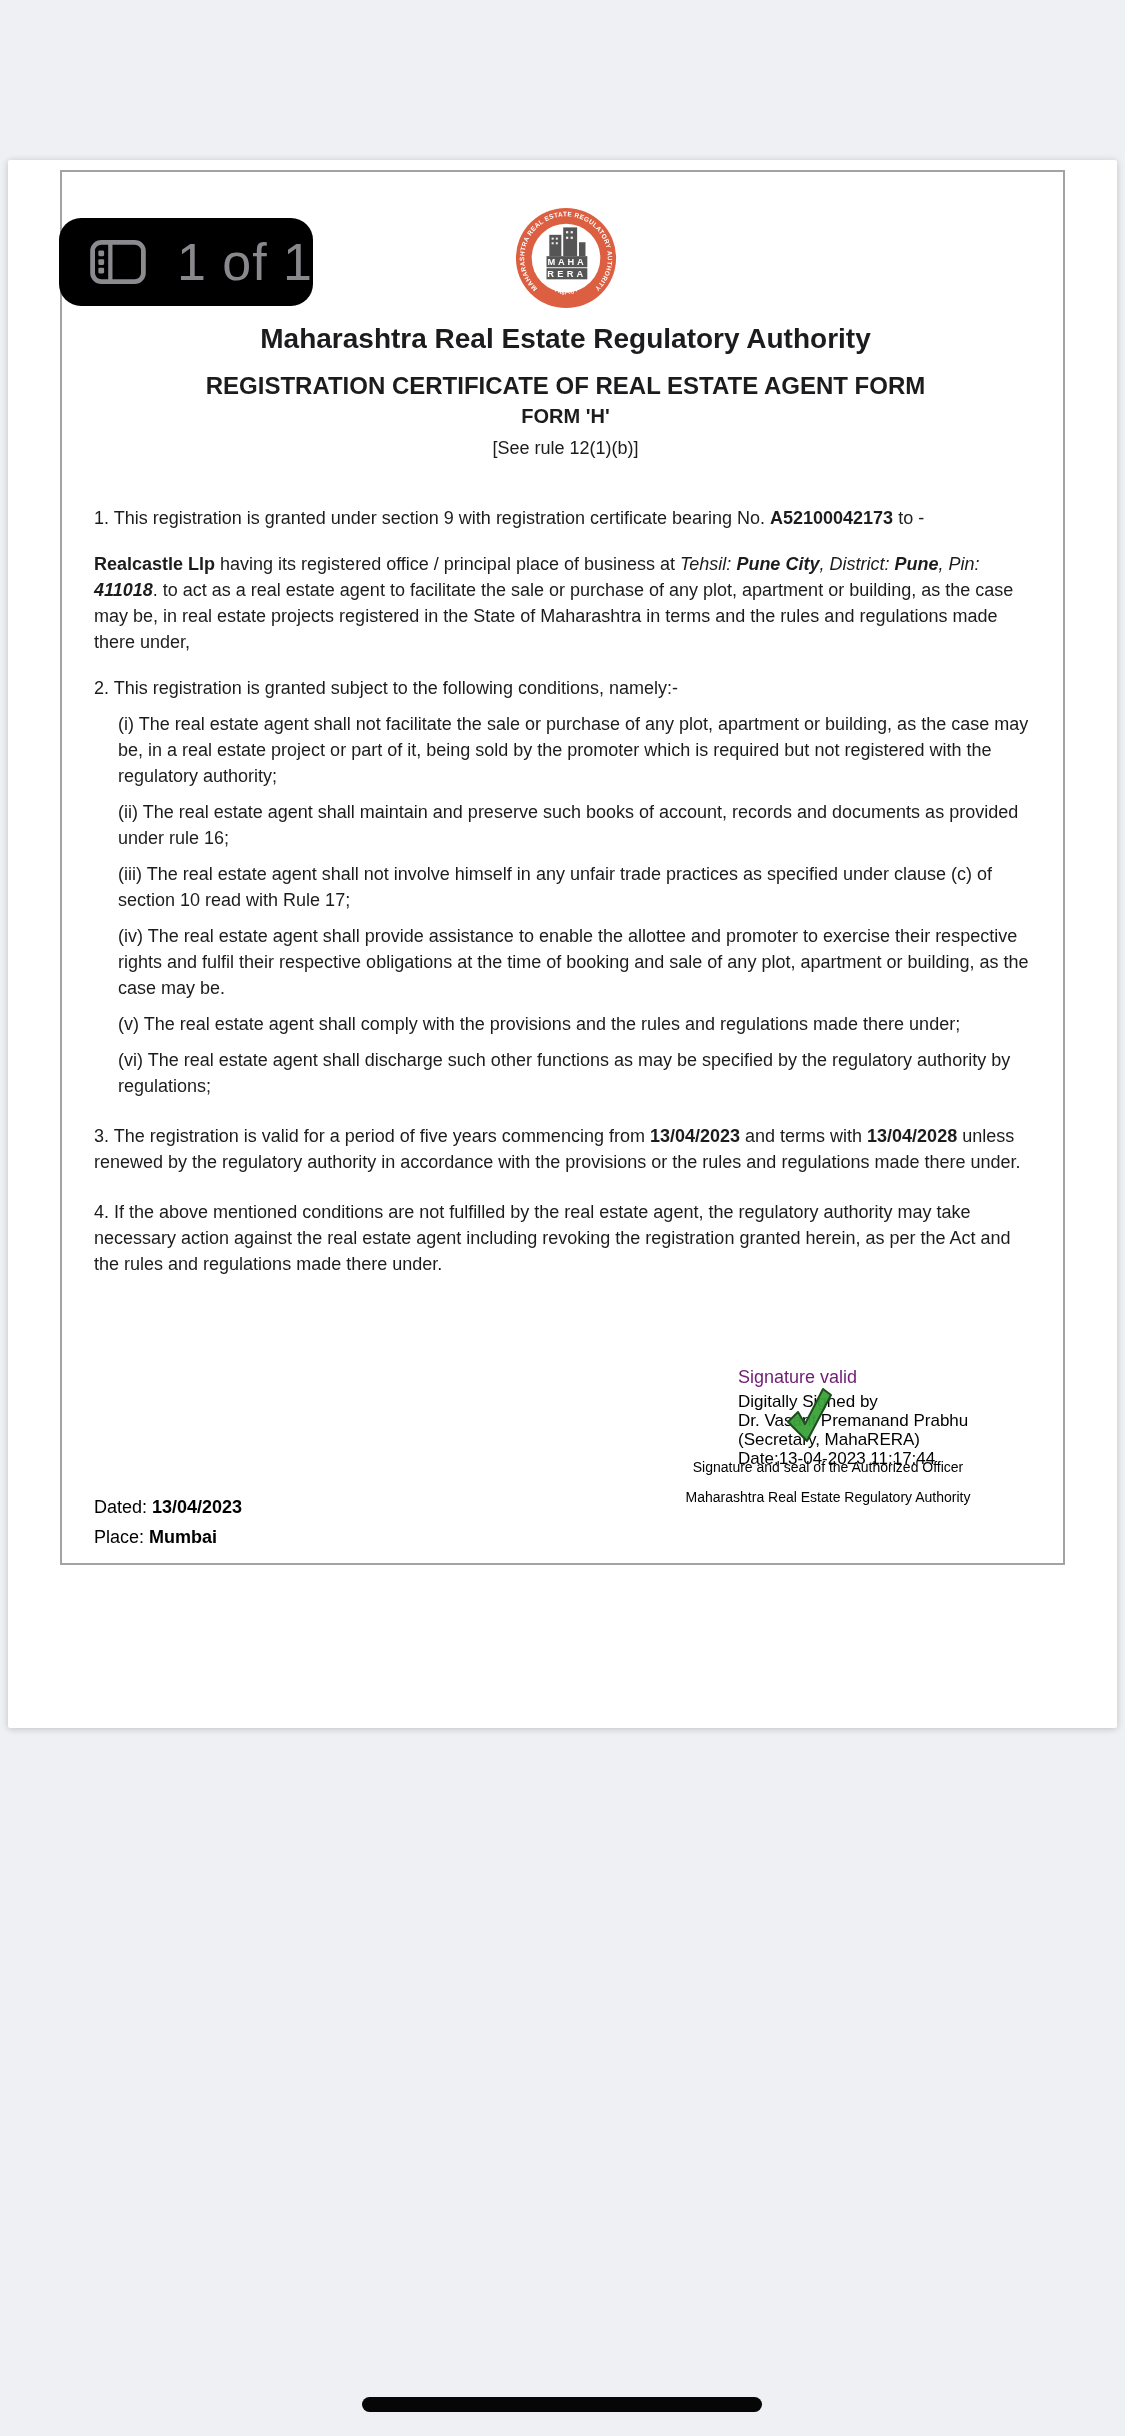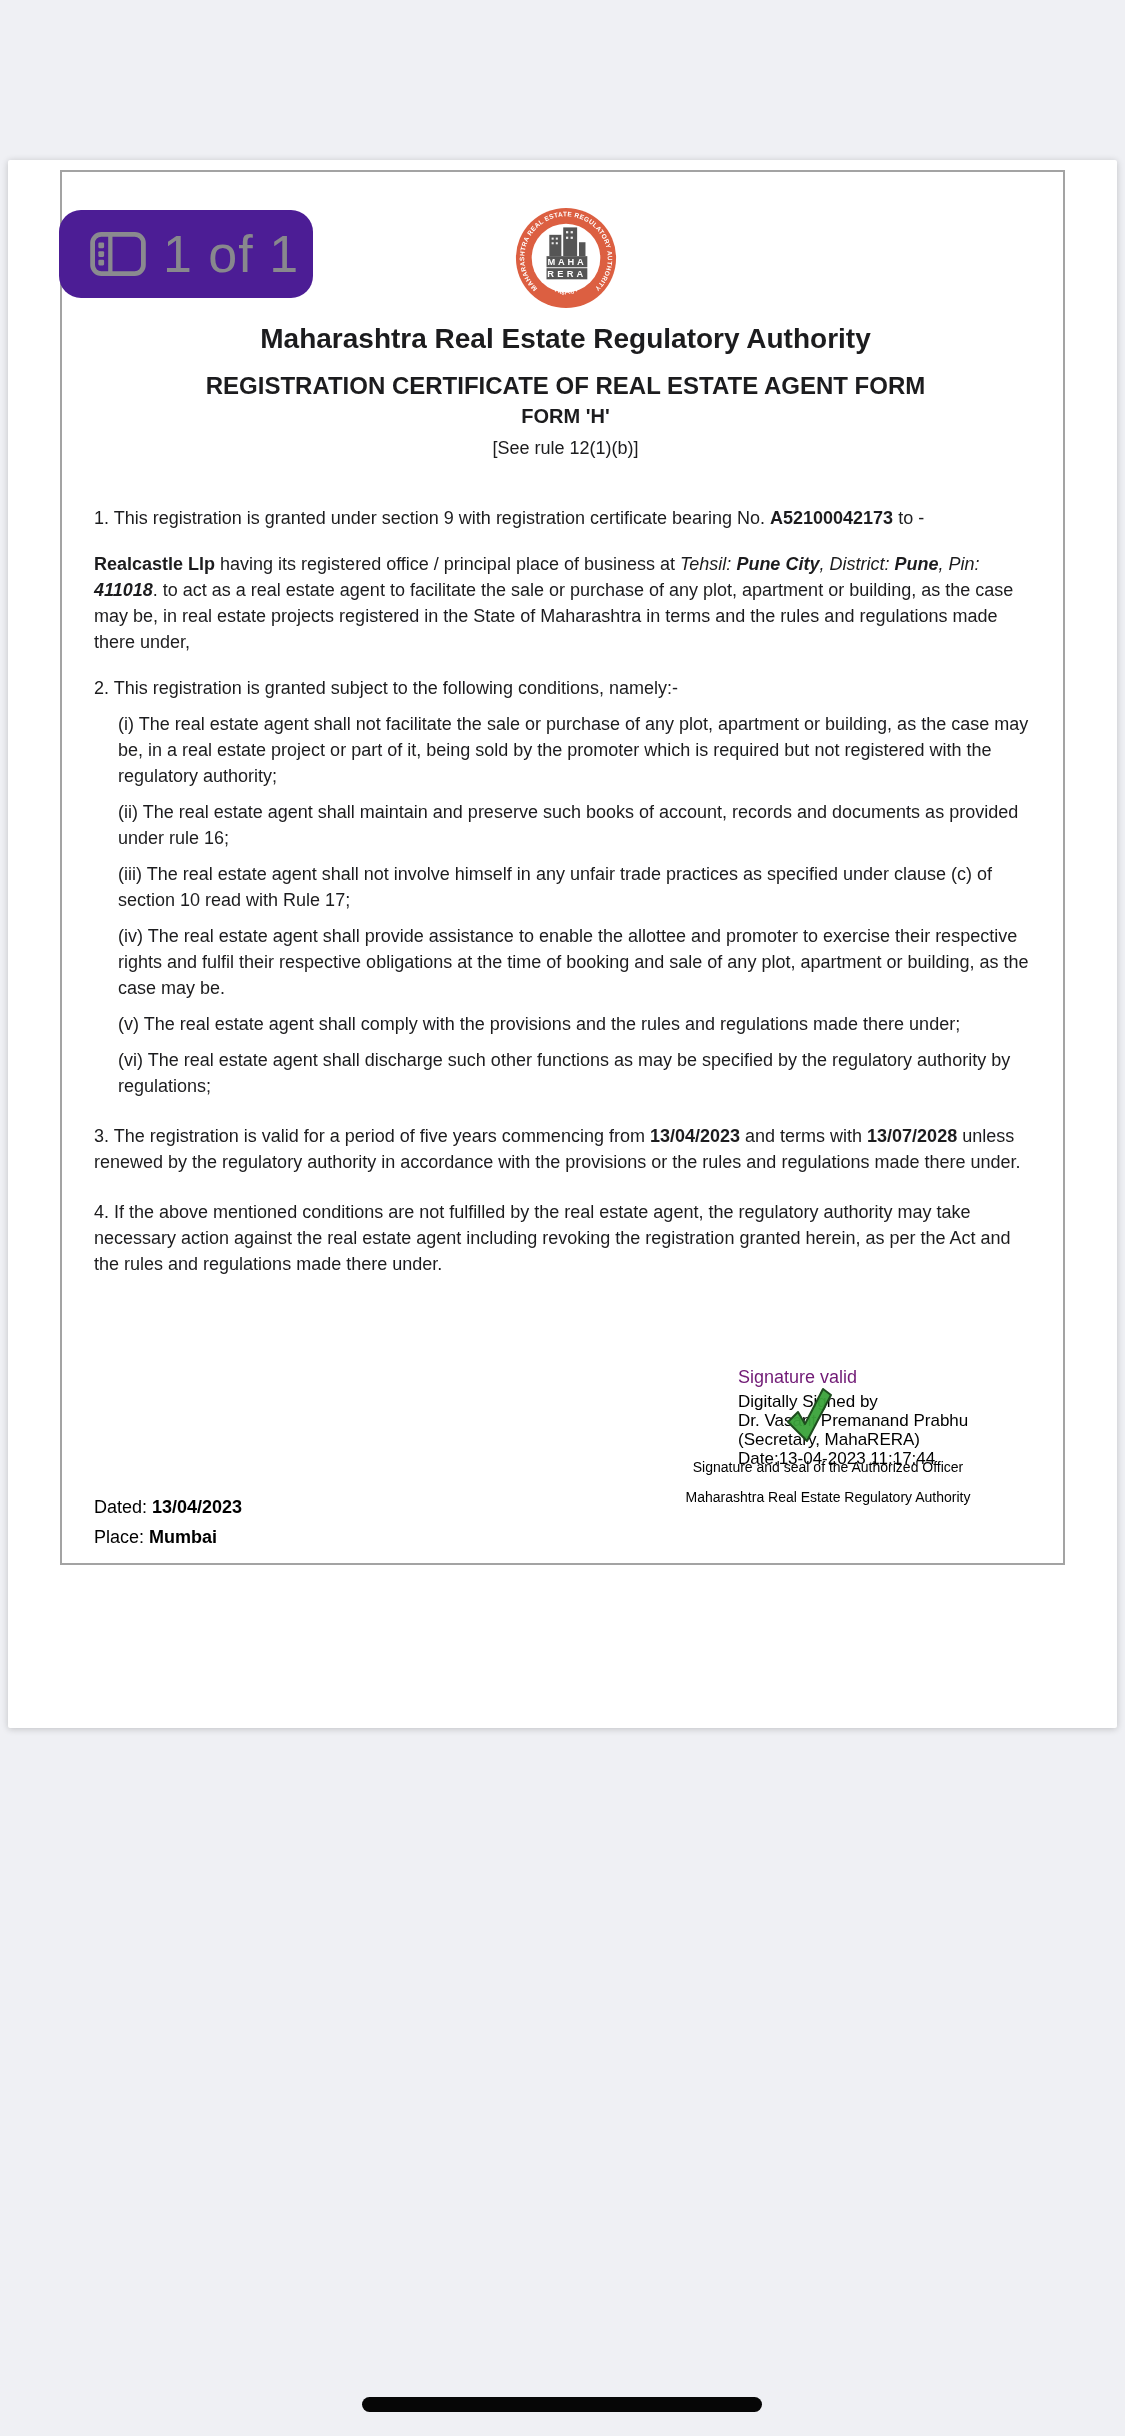--- a/index.html
+++ b/index.html
@@ -21,24 +21,25 @@
 
   
   .doc-frame {
     position:absolute; left:52px; top:10px; width:1005px; height:1395px;
     border:2px solid #a3a3a3;
   }
   .doc-content { padding:0 26px 0 32px; color:#1c1c1e; }
 
   
   .page-badge {
-    position:absolute; left:51px; top:50px; width:254px; height:88px;
-    background:#4c1d95; border-radius:22px;
+    position:absolute; left:51px; top:58px; width:254px; height:88px;
+    background:#000000; border-radius:22px;
     display:flex; align-items:center; padding-left:30px; gap:16px;
     z-index:5;
+    justify-content:space-between;
   }
   .page-badge .label { font-size:52px; color:#88888d; letter-spacing:1px; }
 
   .seal-wrap { text-align:center; padding-top:35px; }
   .seal { width:102px; height:102px; }
 
   .doc-title { margin-top:10px; text-align:center; font-size:28px; font-weight:bold; }
   .doc-sub   { margin-top:16px; text-align:center; font-size:24px; font-weight:bold; line-height:30px; }
   .doc-sub2  { text-align:center; font-size:20px; font-weight:bold; line-height:30px; }
   .rule-ref  { margin-top:7px; text-align:center; font-size:18px; }
@@ -133,21 +134,21 @@
 
           <div class="para">2. This registration is granted subject to the following conditions, namely:-</div>
 
           <div class="cond">(i) The real estate agent shall not facilitate the sale or purchase of any plot, apartment or building, as the case may be, in a real estate project or part of it, being sold by the promoter which is required but not registered with the regulatory authority;</div>
           <div class="cond">(ii) The real estate agent shall maintain and preserve such books of account, records and documents as provided under rule 16;</div>
           <div class="cond">(iii) The real estate agent shall not involve himself in any unfair trade practices as specified under clause (c) of section 10 read with Rule 17;</div>
           <div class="cond">(iv) The real estate agent shall provide assistance to enable the allottee and promoter to exercise their respective rights and fulfil their respective obligations at the time of booking and sale of any plot, apartment or building, as the case may be.</div>
           <div class="cond">(v) The real estate agent shall comply with the provisions and the rules and regulations made there under;</div>
           <div class="cond">(vi) The real estate agent shall discharge such other functions as may be specified by the regulatory authority by regulations;</div>
 
-          <div class="para sp"><span>3. The registration is valid for a period of five years commencing from </span><b>13/04/2023</b><span> and terms with </span><b>13/07/2028</b><span> unless renewed by the regulatory authority in accordance with the provisions or the rules and regulations made there under.</span></div>
+          <div class="para sp"><span>3. The registration is valid for a period of five years commencing from </span><b>13/04/2023</b><span> and terms with </span><b>13/04/2028</b><span> unless renewed by the regulatory authority in accordance with the provisions or the rules and regulations made there under.</span></div>
 
           <div class="para sp">4. If the above mentioned conditions are not fulfilled by the real estate agent, the regulatory authority may take necessary action against the real estate agent including revoking the registration granted herein, as per the Act and the rules and regulations made there under.</div>
         </div>
       </div>
     </div>
 
     <div class="sig-block">
       <div class="sig-valid">Signature valid</div>
       <div>Digitally Signed by</div>
       <div>Dr. Vasant Premanand Prabhu</div>

